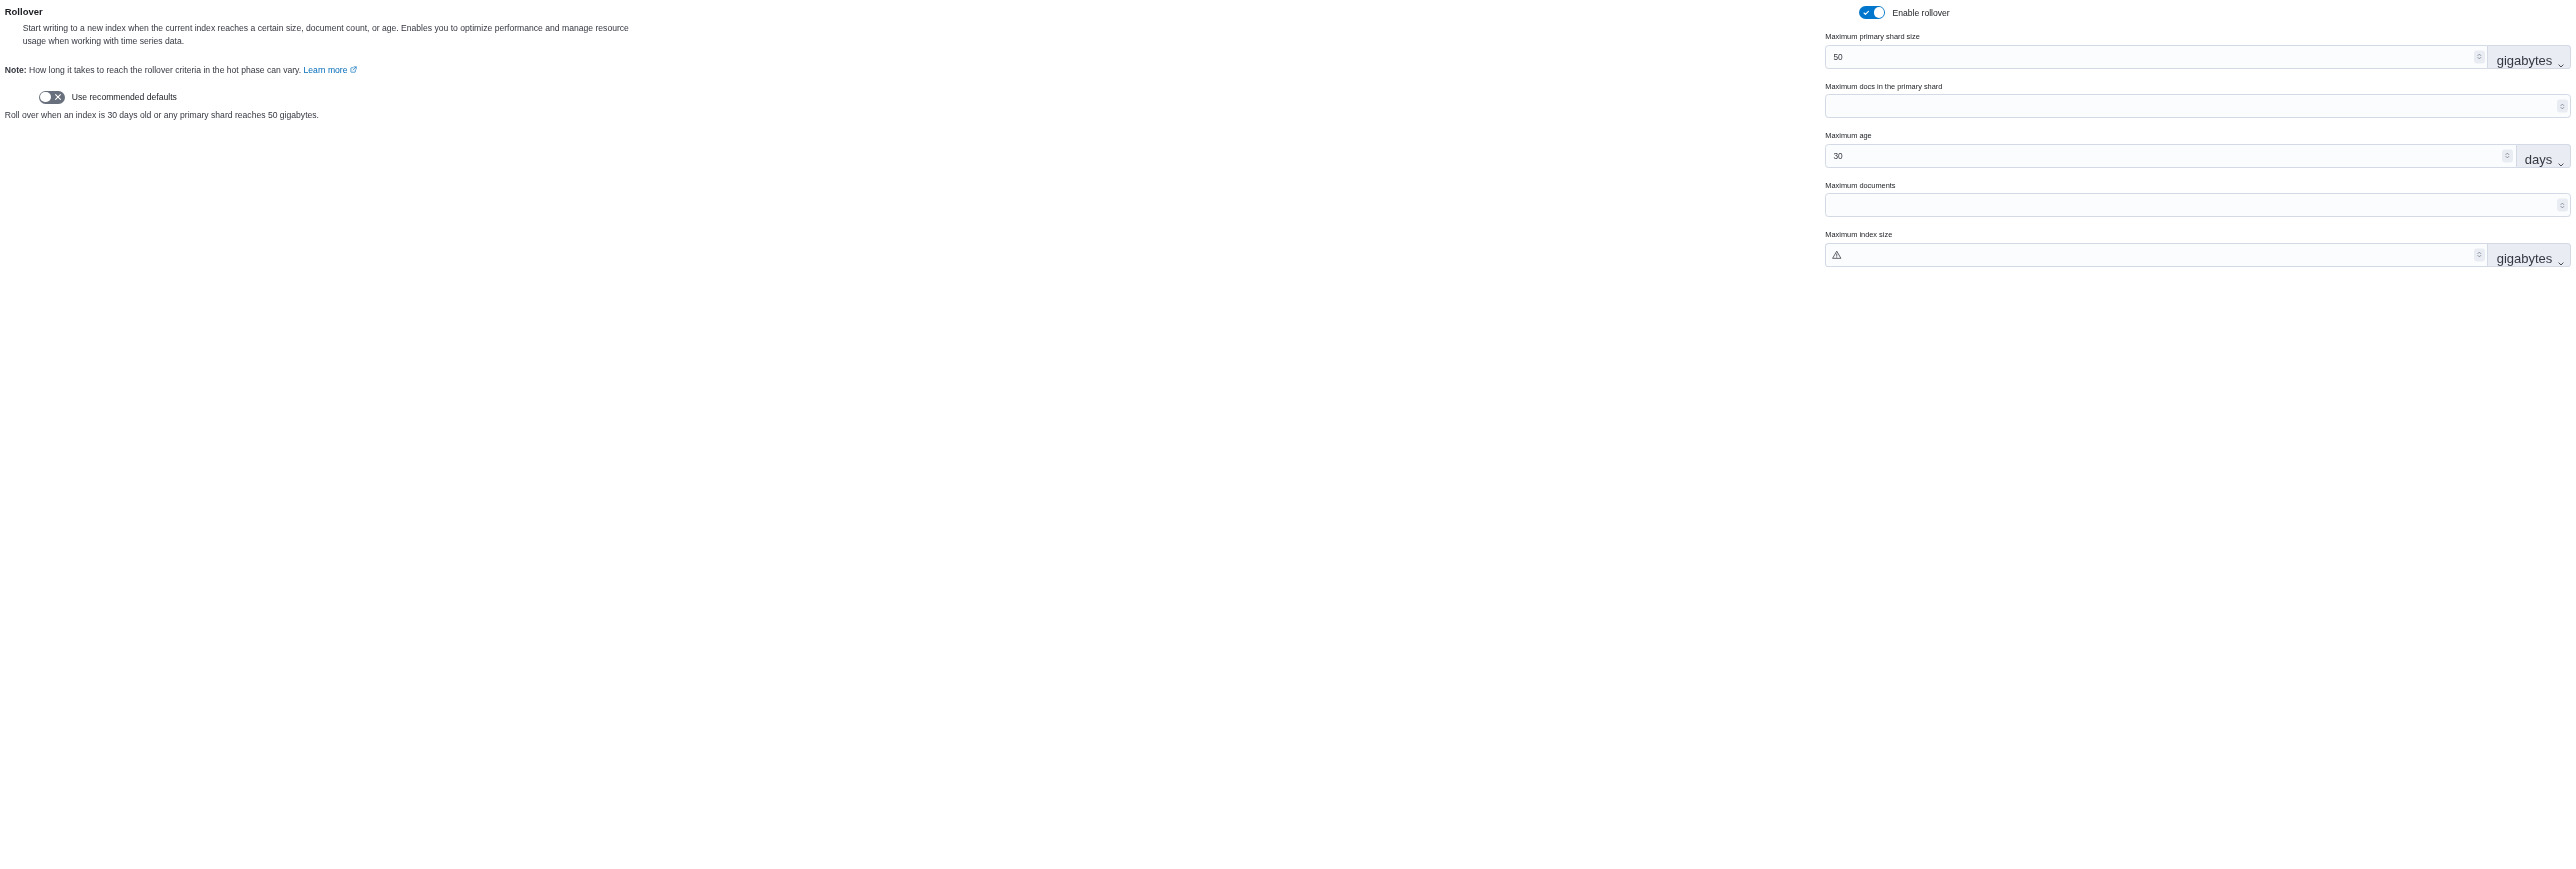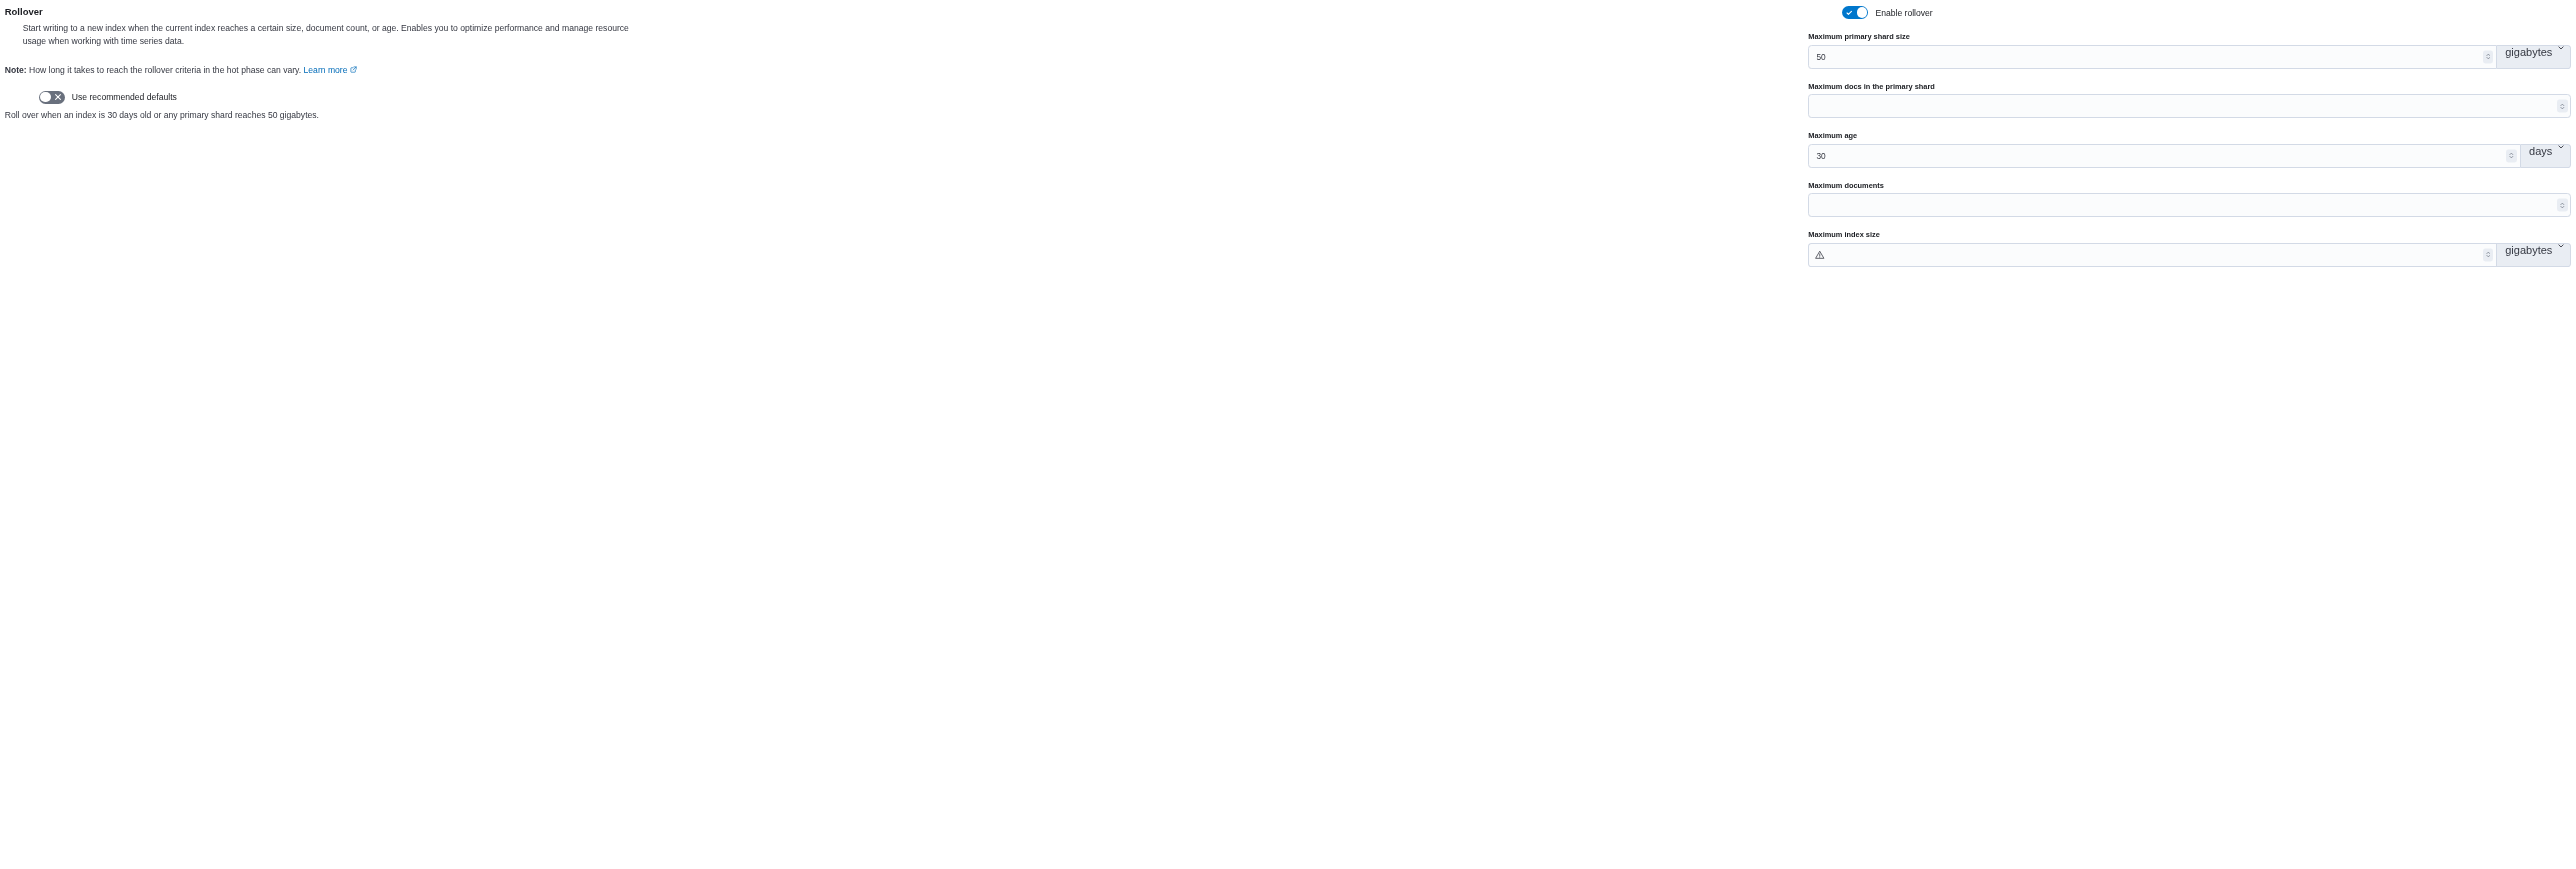--- a/index.html
+++ b/index.html
@@ -9,21 +9,21 @@
     }
     body {
       font-family: -apple-system, BlinkMacSystemFont, "Segoe UI", Helvetica, Arial, sans-serif;
       background: #fff;
       color: #1a1c21;
       padding: 6px 4.7px;
       font-size: 8.3px;
     }
     .container {
       display: flex;
-      gap: 7px;
+      gap: 24px;
       width: 100%;
     }
     .left-col {
       flex: 0 0 70%;
       max-width: 70%;
     }
     .right-col {
       flex: 1;
       min-width: 261px;
     }
@@ -116,21 +116,21 @@
     .defaults-desc {
       font-size: 8.6px;
       color: #343741;
     }
     .form-row {
       margin-bottom: 13px;
     }
     .form-label {
       display: block;
       font-size: 7.4px;
-      font-weight: 700;
+      font-weight: 400;
       color: #1a1c21;
       margin-bottom: 3.6px;
     }
     .field-group {
       display: flex;
       align-items: stretch;
       width: 100%;
     }
     .number-wrap {
       position: relative;
@@ -168,25 +168,25 @@
     }
     .spinner svg {
       display: block;
     }
     .unit-select {
       height: 24px;
       border: 0.6px solid #d3dae6;
       border-left: none;
       background: #e9edf3;
       padding: 0 6px 0 8.3px;
-      font-size: 11px;
+      font-size: 13px;
       color: #343741;
       border-radius: 0 3.6px 3.6px 0;
       display: flex;
-      align-items: flex-start;
+      align-items: flex-end;
       gap: 6px;
       cursor: pointer;
       min-width: 58px;
       justify-content: space-between;
     }
     .warn-prefix {
       width: 22.5px;
       height: 24px;
       border: 0.6px solid #d3dae6;
       border-right: none;

